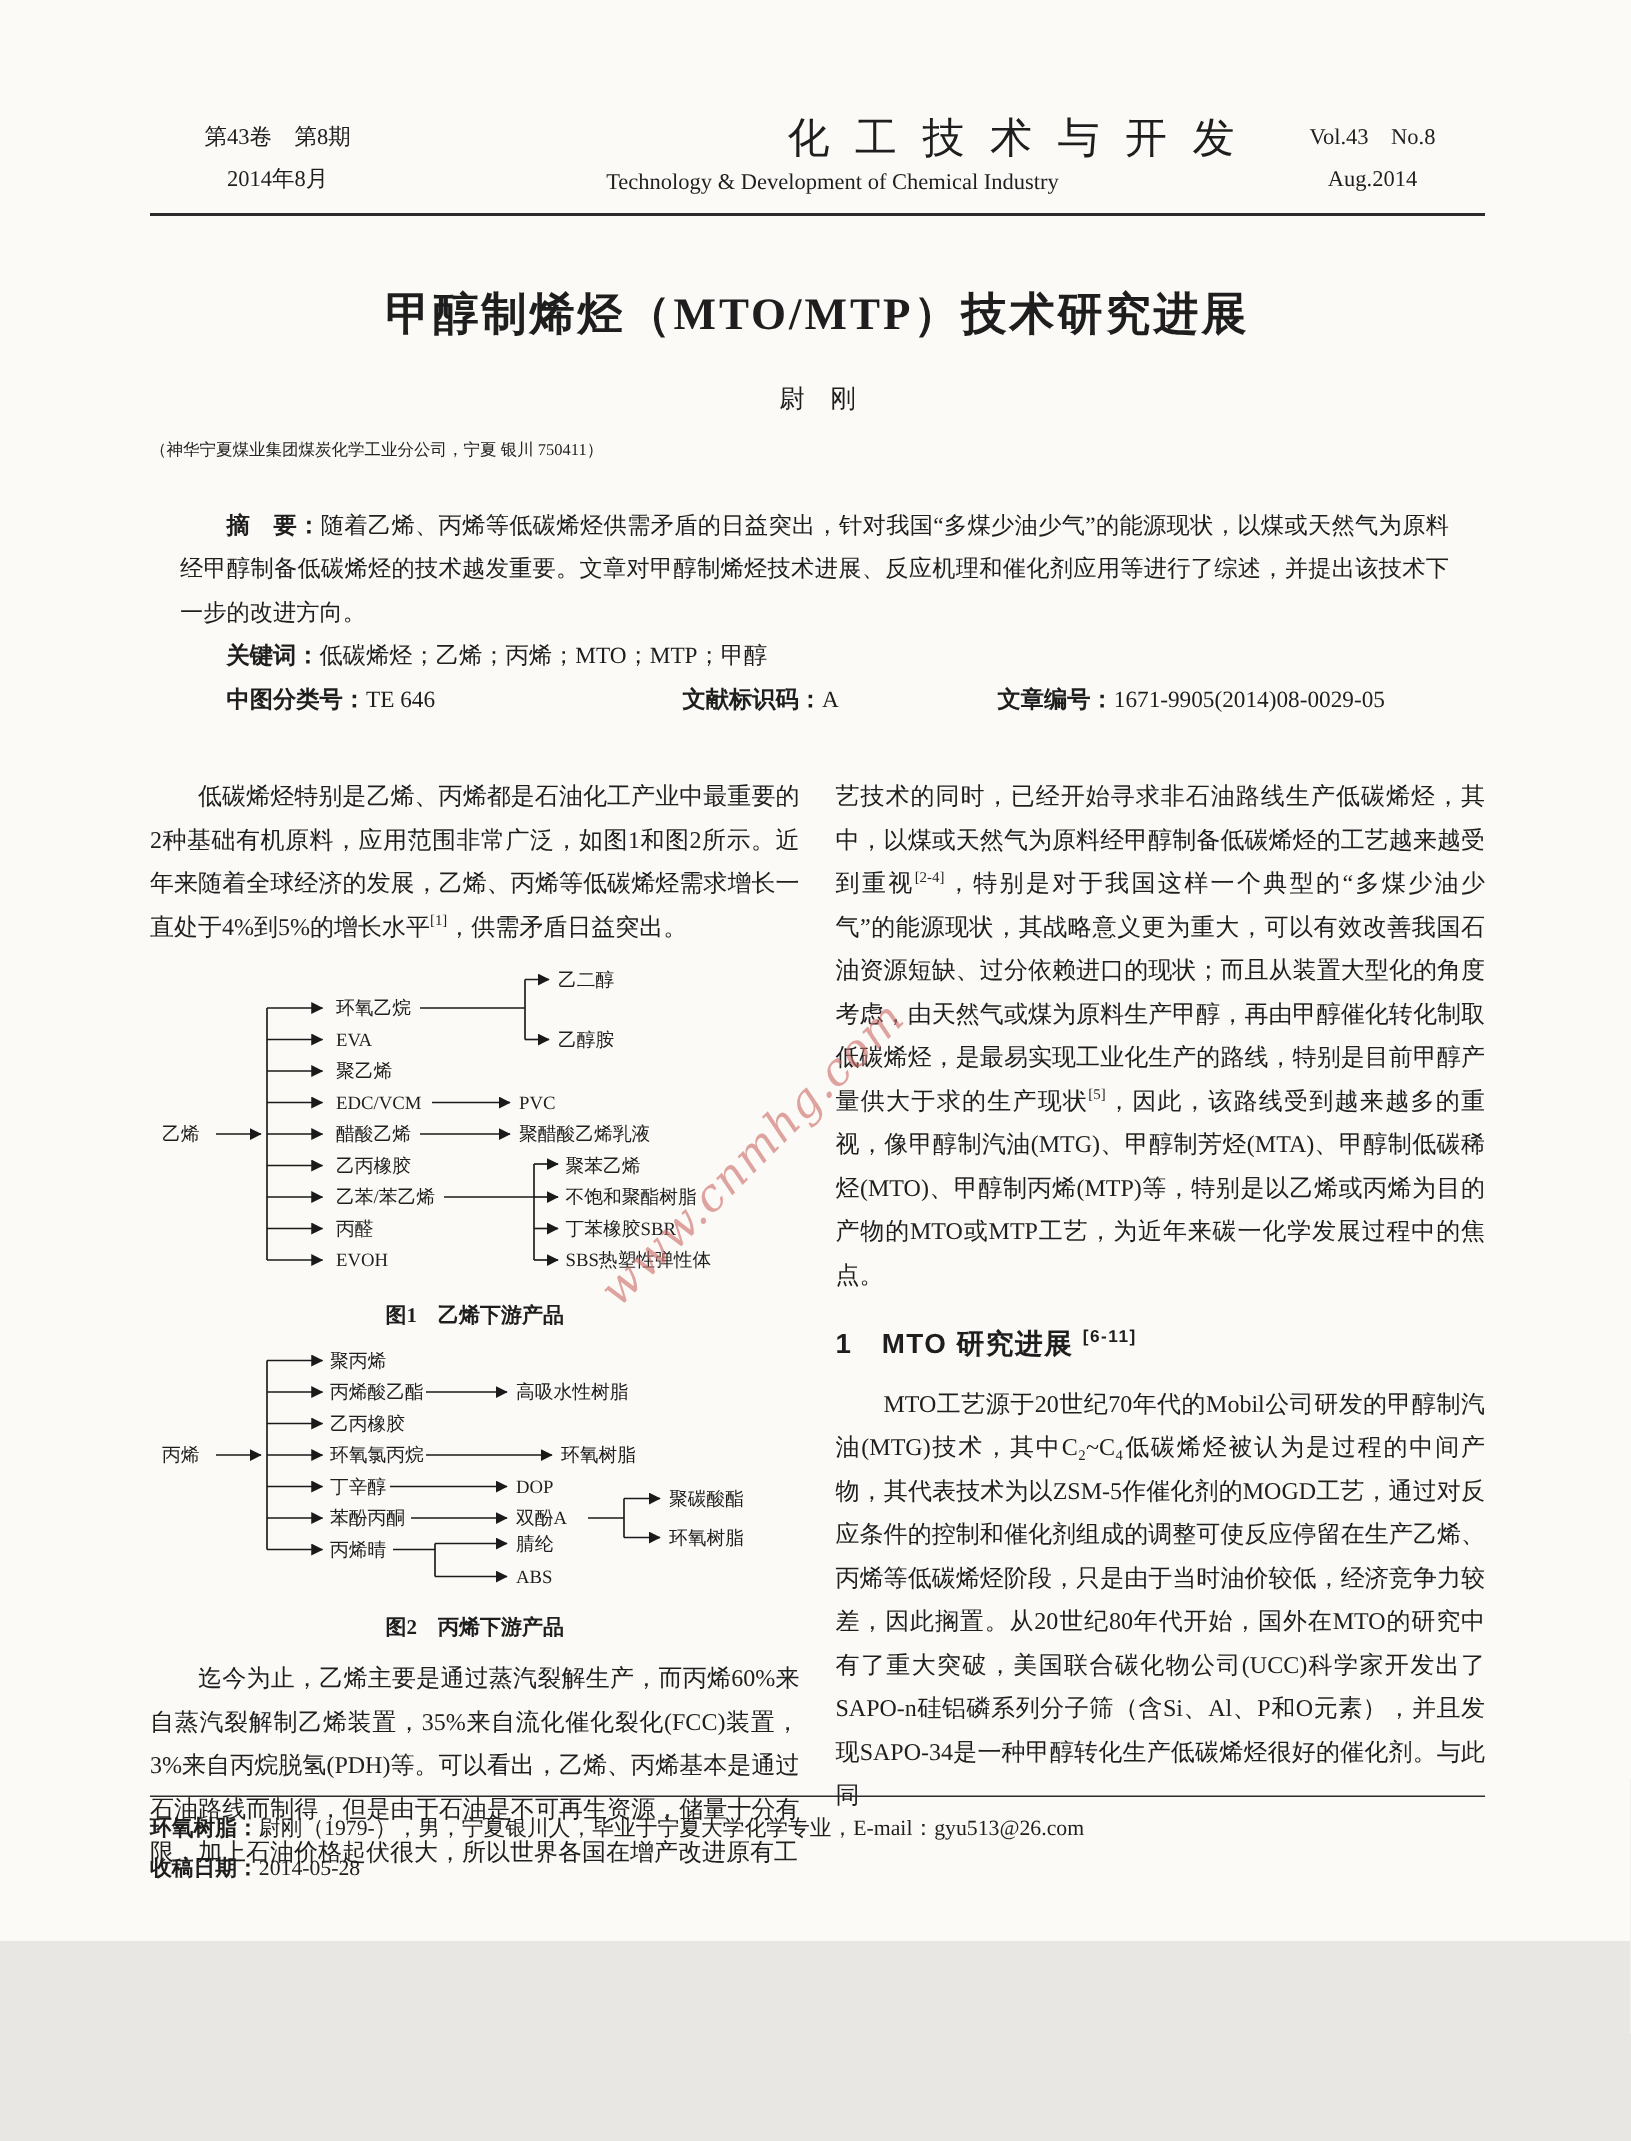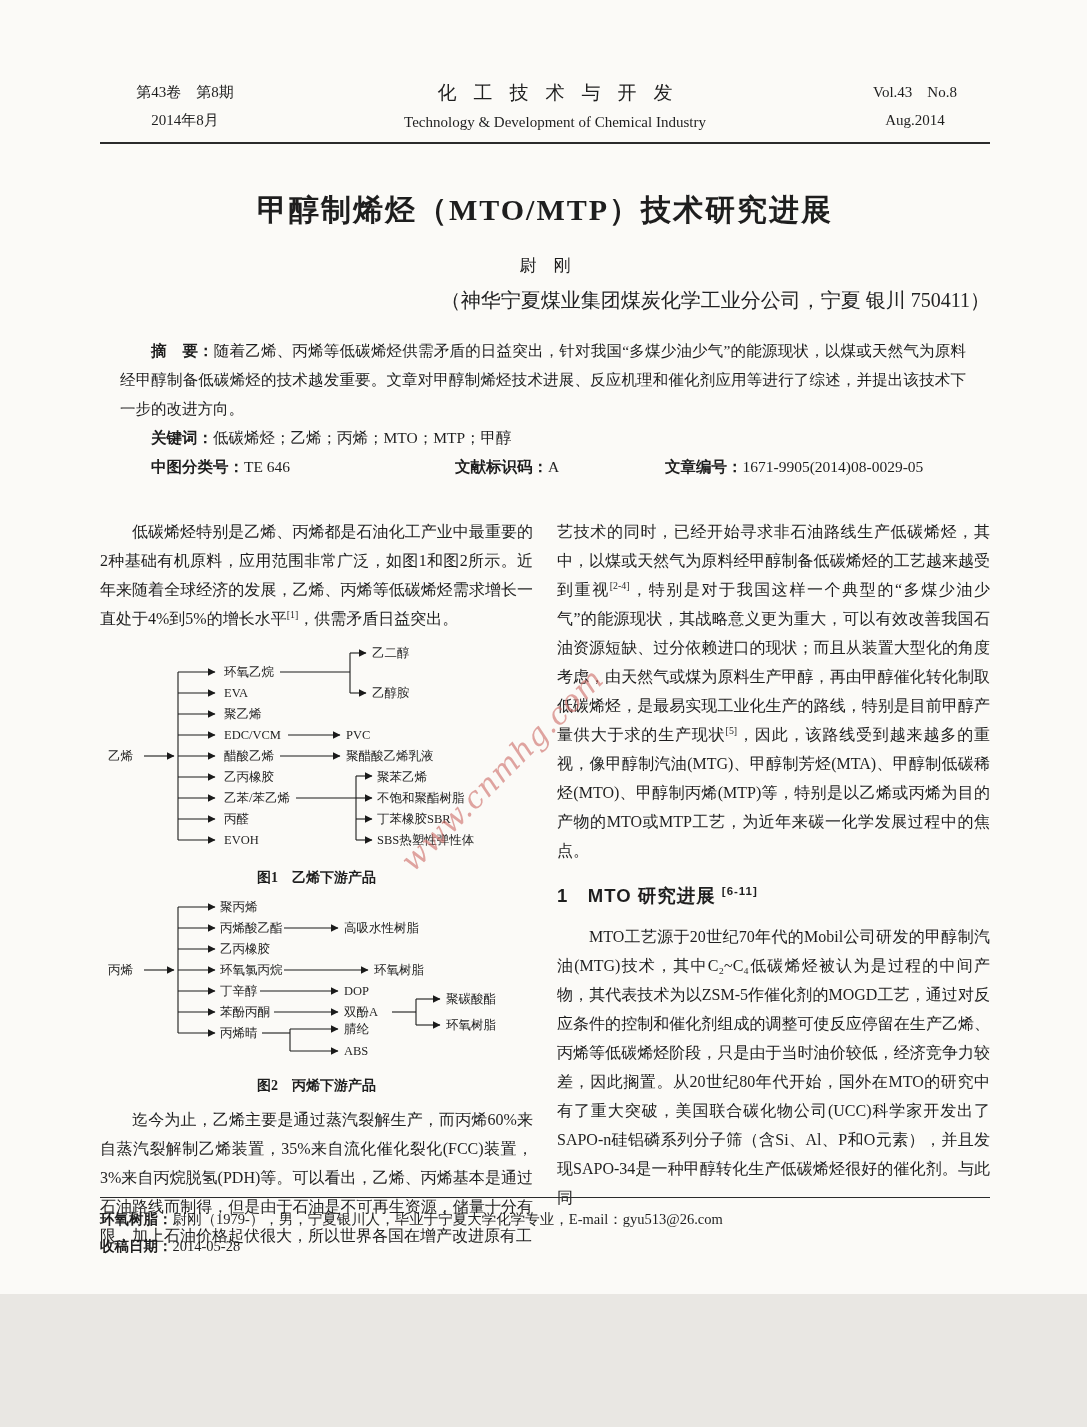--- a/index.html
+++ b/index.html
@@ -9,27 +9,27 @@
     background:#fbfaf7; color:#1e1e1e;
     font-family:"Liberation Serif","DejaVu Serif",serif;
     padding:78px 97px 0 100px;
   }
   
   .header { display:flex; justify-content:space-between; align-items:flex-start; }
   .hdr-col { font-size:15px; line-height:28px; text-align:center; }
   .hdr-left { width:170px; }
   .hdr-right { width:150px; }
   .hdr-center { flex:1; }
-  .jt-cn { font-size:19px; letter-spacing:17px; line-height:30px; padding-left:17px; }
+  .jt-cn { font-size:28px; letter-spacing:17px; line-height:30px; padding-left:17px;text-align:right; }
   .jt-en { font-size:15px; line-height:24px; margin-top:2px; }
   .hdr-rule { border-bottom:2.5px solid #2b2b2b; margin-top:8px; }
   
   .title { text-align:center; font-size:30px; font-weight:700; letter-spacing:2px; margin-top:46px; line-height:40px;font-family:Liberation Serif, serif; }
   .author { text-align:center; font-size:17px; margin-top:24px; line-height:24px; }
-  .affil { text-align:right; font-size:20px; margin-top:12px; line-height:20px; color:#222; }
+  .affil { text-align:left; font-size:11px; margin-top:12px; line-height:20px; color:#222; }
   
   .abstract { margin:26px 24px 0 20px; font-size:15.5px; line-height:29px; }
   .abs-p { text-indent:2em; text-align:justify; }
   .kw-p { text-indent:2em; }
   .clc-p { text-indent:2em; }
   .blabel { font-weight:700; }
   .clc-g { display:inline-block; text-indent:0; }
   .g1 { width:304px; }
   .g2 { width:210px; }
   

